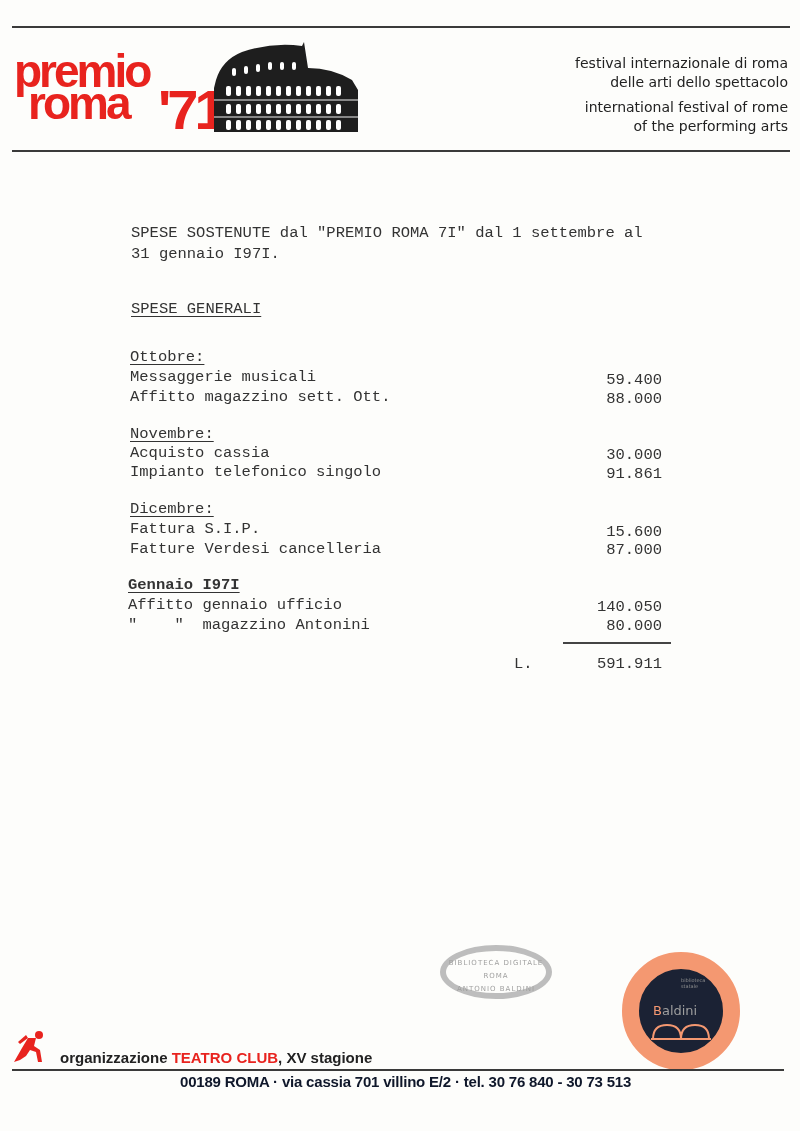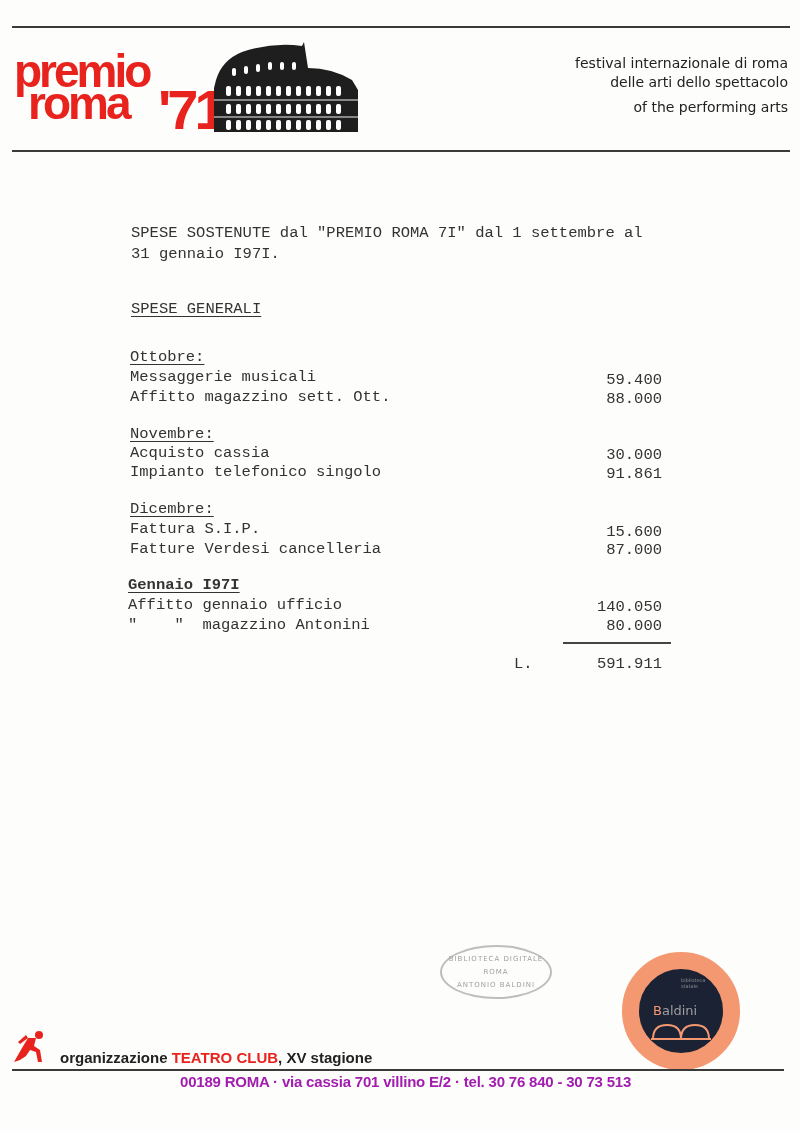--- a/index.html
+++ b/index.html
@@ -27,37 +27,37 @@
     
     .tw { font-family: "Liberation Mono", monospace; font-size: 15.5px; color: #333; position: absolute; white-space: pre; }
     #intro-1 { left: 131px; top: 224px; }
     #intro-2 { left: 131px; top: 245px; }
     #section-title { left: 131px; top: 300px; text-decoration: underline; text-underline-offset: 3px; }
 
     .month { text-decoration: underline; text-underline-offset: 3px; }
     .amount { text-align: right; width: 140px; }
 
     
-    .stamp { position: absolute; left: 440px; top: 945px; width: 112px; height: 54px; border: 2px solid #a3a3a3; border-radius: 50%; opacity: 0.7; }
+    .stamp { position: absolute; left: 440px; top: 945px; width: 112px; height: 54px; border: 6px solid #a3a3a3; border-radius: 50%; opacity: 0.7; }
     .stamp-text { position: absolute; width: 100%; text-align: center; font-family: "DejaVu Sans", sans-serif; font-size: 7px; color: #777; letter-spacing: 1px; }
     #stamp-t1 { top: 8px; }
     #stamp-t2 { top: 21px; }
     #stamp-t3 { top: 34px; }
 
     .baldini { position: absolute; left: 622px; top: 952px; width: 118px; height: 118px; border-radius: 50%; border: 17px solid #f4936a; background: #0f172a; opacity: 0.95; }
     .baldini-small { position: absolute; left: 42px; top: 8px; font-family: "DejaVu Sans", sans-serif; font-size: 5px; color: #888; line-height: 6px; width: 30px; }
     .baldini-name { position: absolute; left: 14px; top: 34px; font-family: "DejaVu Sans", sans-serif; font-size: 13px; color: #f4936a; }
     .baldini-name .bl { color: #999; }
 
     .tc-logo { position: absolute; left: 10px; top: 1030px; width: 38px; height: 36px; }
 
     #org-line { position: absolute; left: 60px; top: 1049px; font-family: "Liberation Sans", sans-serif; font-size: 15px; font-weight: bold; color: #222; white-space: pre; }
     #org-line .red { color: #e8231e; }
 
-    #address-line { position: absolute; left: 180px; top: 1073px; font-family: "Liberation Sans", sans-serif; font-size: 15px; font-weight: bold; color: #a21caf; white-space: pre; letter-spacing: -0.2px; }
+    #address-line { position: absolute; left: 180px; top: 1073px; font-family: "Liberation Sans", sans-serif; font-size: 15px; font-weight: bold; color: #0f172a; white-space: pre; letter-spacing: -0.2px; }
 
     .total-rule { position: absolute; left: 563px; top: 642px; width: 108px; height: 2px; background: #444; }
   </style>
 </head>
 <body>
 
 <div class="rule" id="rule-top"></div>
 
 <div class="logo">
   <span class="logo-line" id="logo-premio">premio</span>
@@ -113,20 +113,21 @@
   </g>
   <rect x="2" y="59" width="144" height="2" fill="#888"></rect>
   <rect x="2" y="76" width="144" height="2" fill="#888"></rect>
 </svg>
 
 <div class="head-text" id="head-it">
   <div>festival internazionale di roma</div>
   <div>delle arti dello spettacolo</div>
 </div>
 <div class="head-text" id="head-en">
+  <div>international festival of rome</div>
   <div>of the performing arts</div>
 </div>
 
 <div class="rule" id="rule-head-bottom"></div>
 
 <div class="tw" id="intro-1">SPESE SOSTENUTE dal "PREMIO ROMA 7I" dal 1 settembre al</div>
 <div class="tw" id="intro-2">31 gennaio I97I.</div>
 <div class="tw" id="section-title">SPESE GENERALI</div>
 
 <div class="tw month" style="left:130px;top:348px;">Ottobre:</div>

